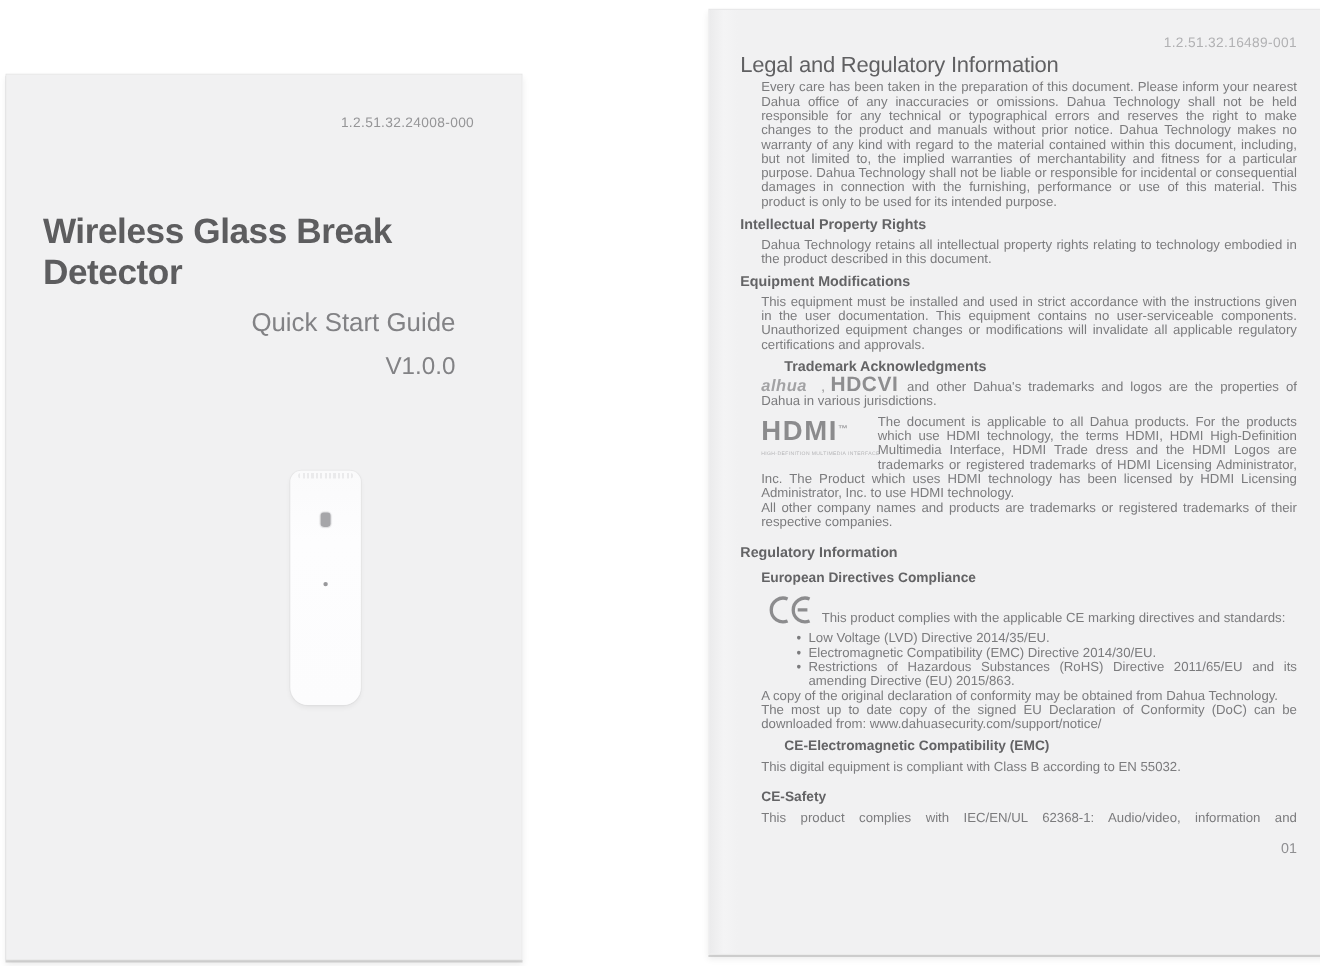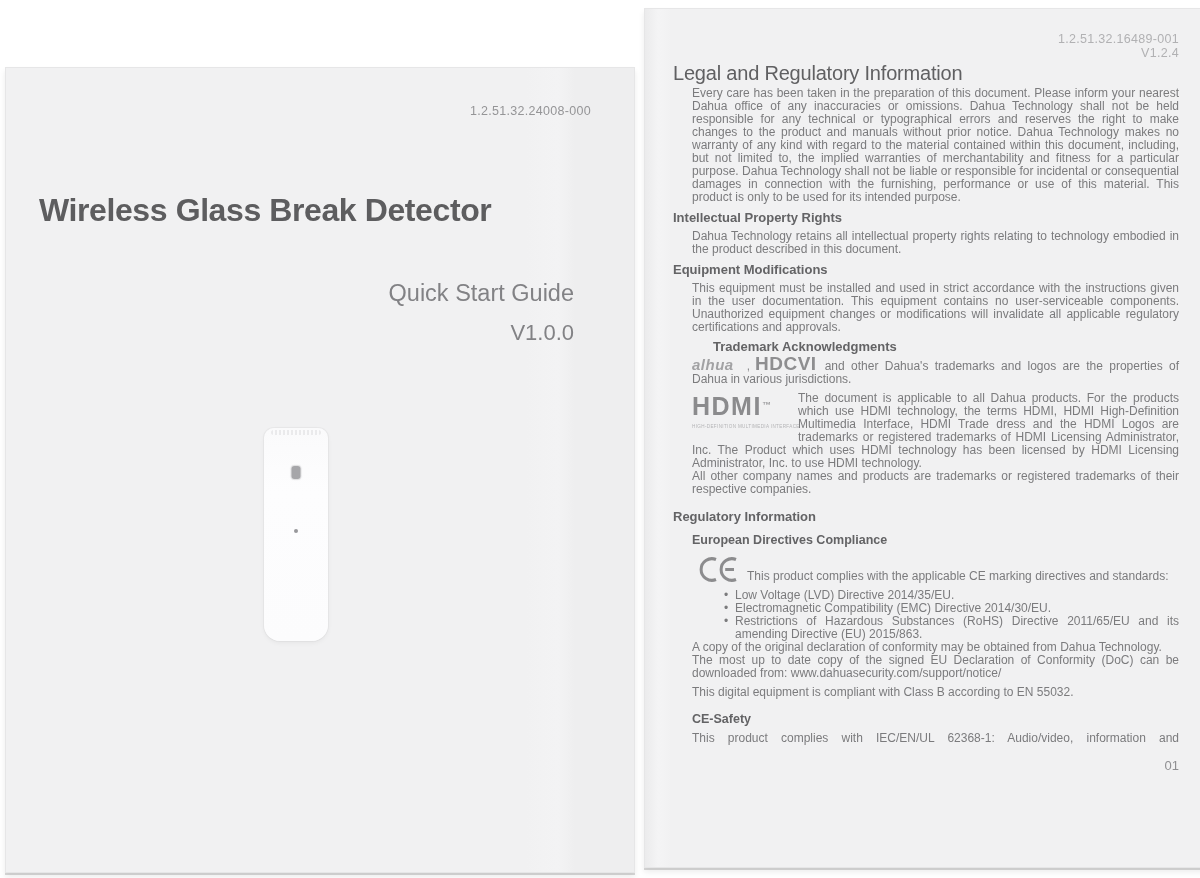--- a/index.html
+++ b/index.html
@@ -2,21 +2,21 @@
 <html><head>
 <meta charset="utf-8">
 <style>
   * { margin:0; padding:0; box-sizing:border-box; }
   html,body { width:1200px; height:878px; background:#ffffff; overflow:hidden;
     font-family:"Liberation Sans", sans-serif; }
   .page { position:absolute; background:#f1f1f2; border:1px solid #e6e6e7;
     box-shadow:0 2px 0 rgba(140,140,140,0.35), 0 4px 6px rgba(0,0,0,0.08); }
 
   
-  .page-left { left:5px; top:67px; width:630px; height:806px;
+  .page-left { left:5px; top:67px; width:470px; height:806px;
     background:linear-gradient(90deg,#f1f1f2 0 520px,#f3f3f4 552px,#eeeeef 569px); }
   .lp-docnum { position:absolute; top:36px; right:43px; font-size:12.5px;
     color:#959597; letter-spacing:0.3px; }
   .lp-title { position:absolute; top:124px; left:33px; font-size:32px; font-weight:bold;
     color:#5d5d5f; letter-spacing:-0.4px; }
   .lp-sub { position:absolute; top:212px; right:60px; font-size:23.5px; color:#828285; }
   .lp-ver { position:absolute; top:252px; right:60px; font-size:22px; color:#828285; }
   .device { position:absolute; left:258px; top:360px; width:64px; height:213px;
     background:linear-gradient(180deg,#fafafb,#fdfdfe 30%,#fcfcfd);
     border-radius:10px 10px 16px 16px;
@@ -84,21 +84,20 @@
     <div class="device-logo-mark"></div>
     <div class="device-led"></div>
   </div>
 </div>
 
 <div class="page page-right">
   <div class="rp-content">
 
     <div class="rp-docnum">
       <div>1.2.51.32.16489-001</div>
-      <div>V1.2.4</div>
     </div>
 
     <h1>Legal and Regulatory Information</h1>
 
     <p class="body mt4">Every care has been taken in the preparation of this document. Please inform your nearest Dahua office of any inaccuracies or omissions. Dahua Technology shall not be held responsible for any technical or typographical errors and reserves the right to make changes to the product and manuals without prior notice. Dahua Technology makes no warranty of any kind with regard to the material contained within this document, including, but not limited to, the implied warranties of merchantability and fitness for a particular purpose. Dahua Technology shall not be liable or responsible for incidental or consequential damages in connection with the furnishing, performance or use of this material. This product is only to be used for its intended purpose.</p>
 
     <h2 class="mt7">Intellectual Property Rights</h2>
     <p class="body mt5">Dahua Technology retains all intellectual property rights relating to technology embodied in the product described in this document.</p>
 
     <h2 class="mt7">Equipment Modifications</h2>
@@ -131,20 +130,21 @@
 
     <ul class="directives">
       <li>Low Voltage (LVD) Directive 2014/35/EU.</li>
       <li>Electromagnetic Compatibility (EMC) Directive 2014/30/EU.</li>
       <li>Restrictions of Hazardous Substances (RoHS) Directive 2011/65/EU and its amending Directive (EU) 2015/863.</li>
     </ul>
 
     <p class="body">A copy of the original declaration of conformity may be obtained from Dahua Technology.</p>
     <p class="body">The most up to date copy of the signed EU Declaration of Conformity (DoC) can be downloaded from: www.dahuasecurity.com/support/notice/</p>
 
+    <h3 class="mt6">CE-Electromagnetic Compatibility (EMC)</h3>
     <p class="body mt6">This digital equipment is compliant with Class B according to EN 55032.</p>
 
     <h3 class="mt13">CE-Safety</h3>
     <p class="body mt6 justify-last">This product complies with IEC/EN/UL 62368-1: Audio/video, information and</p>
 
     <div class="rp-pagenum">01</div>
   </div>
 </div>
 
 </body></html>

